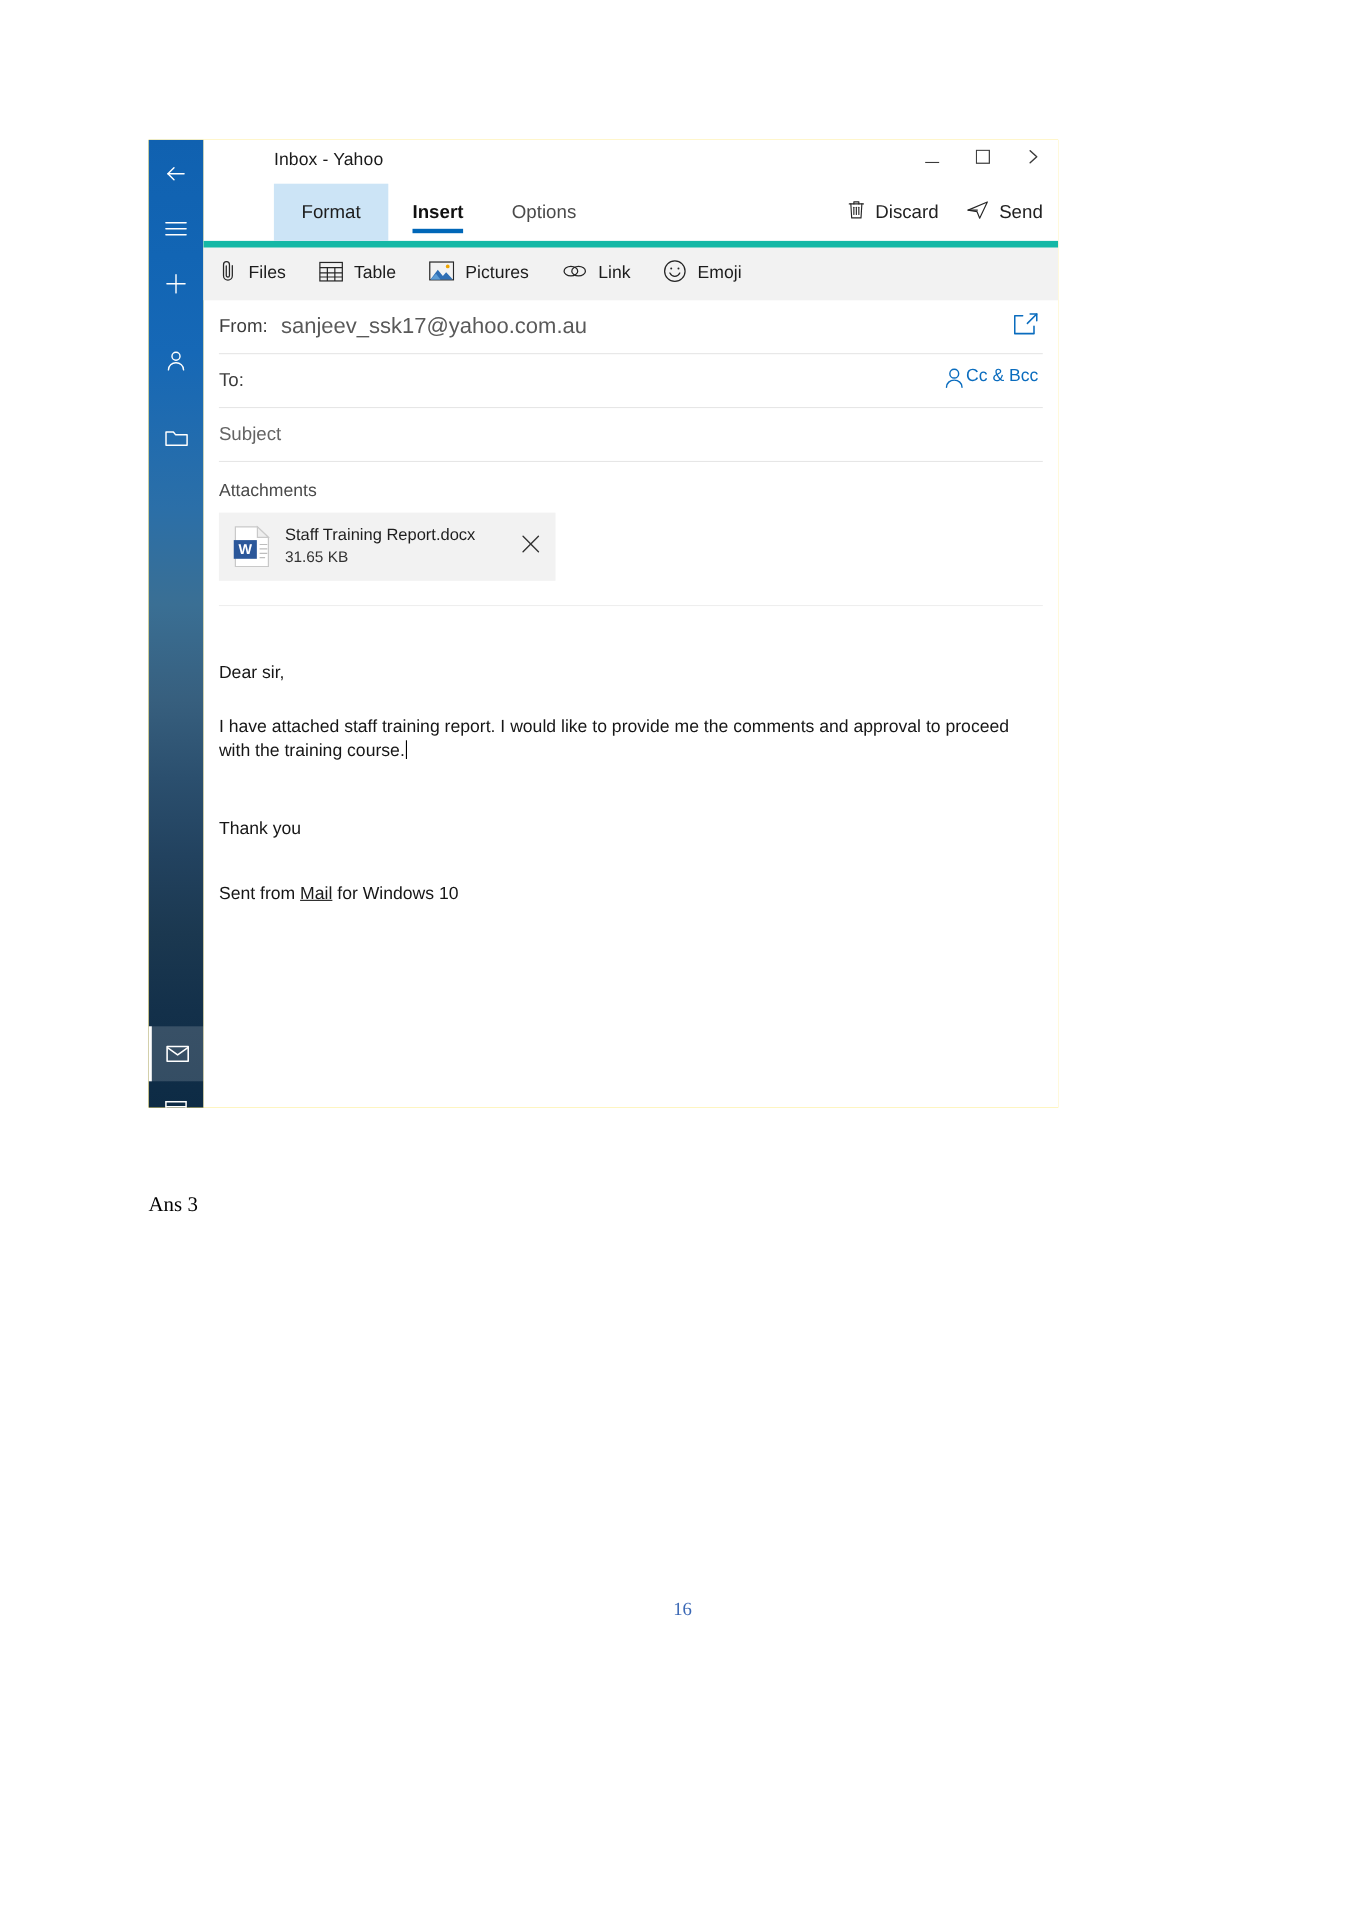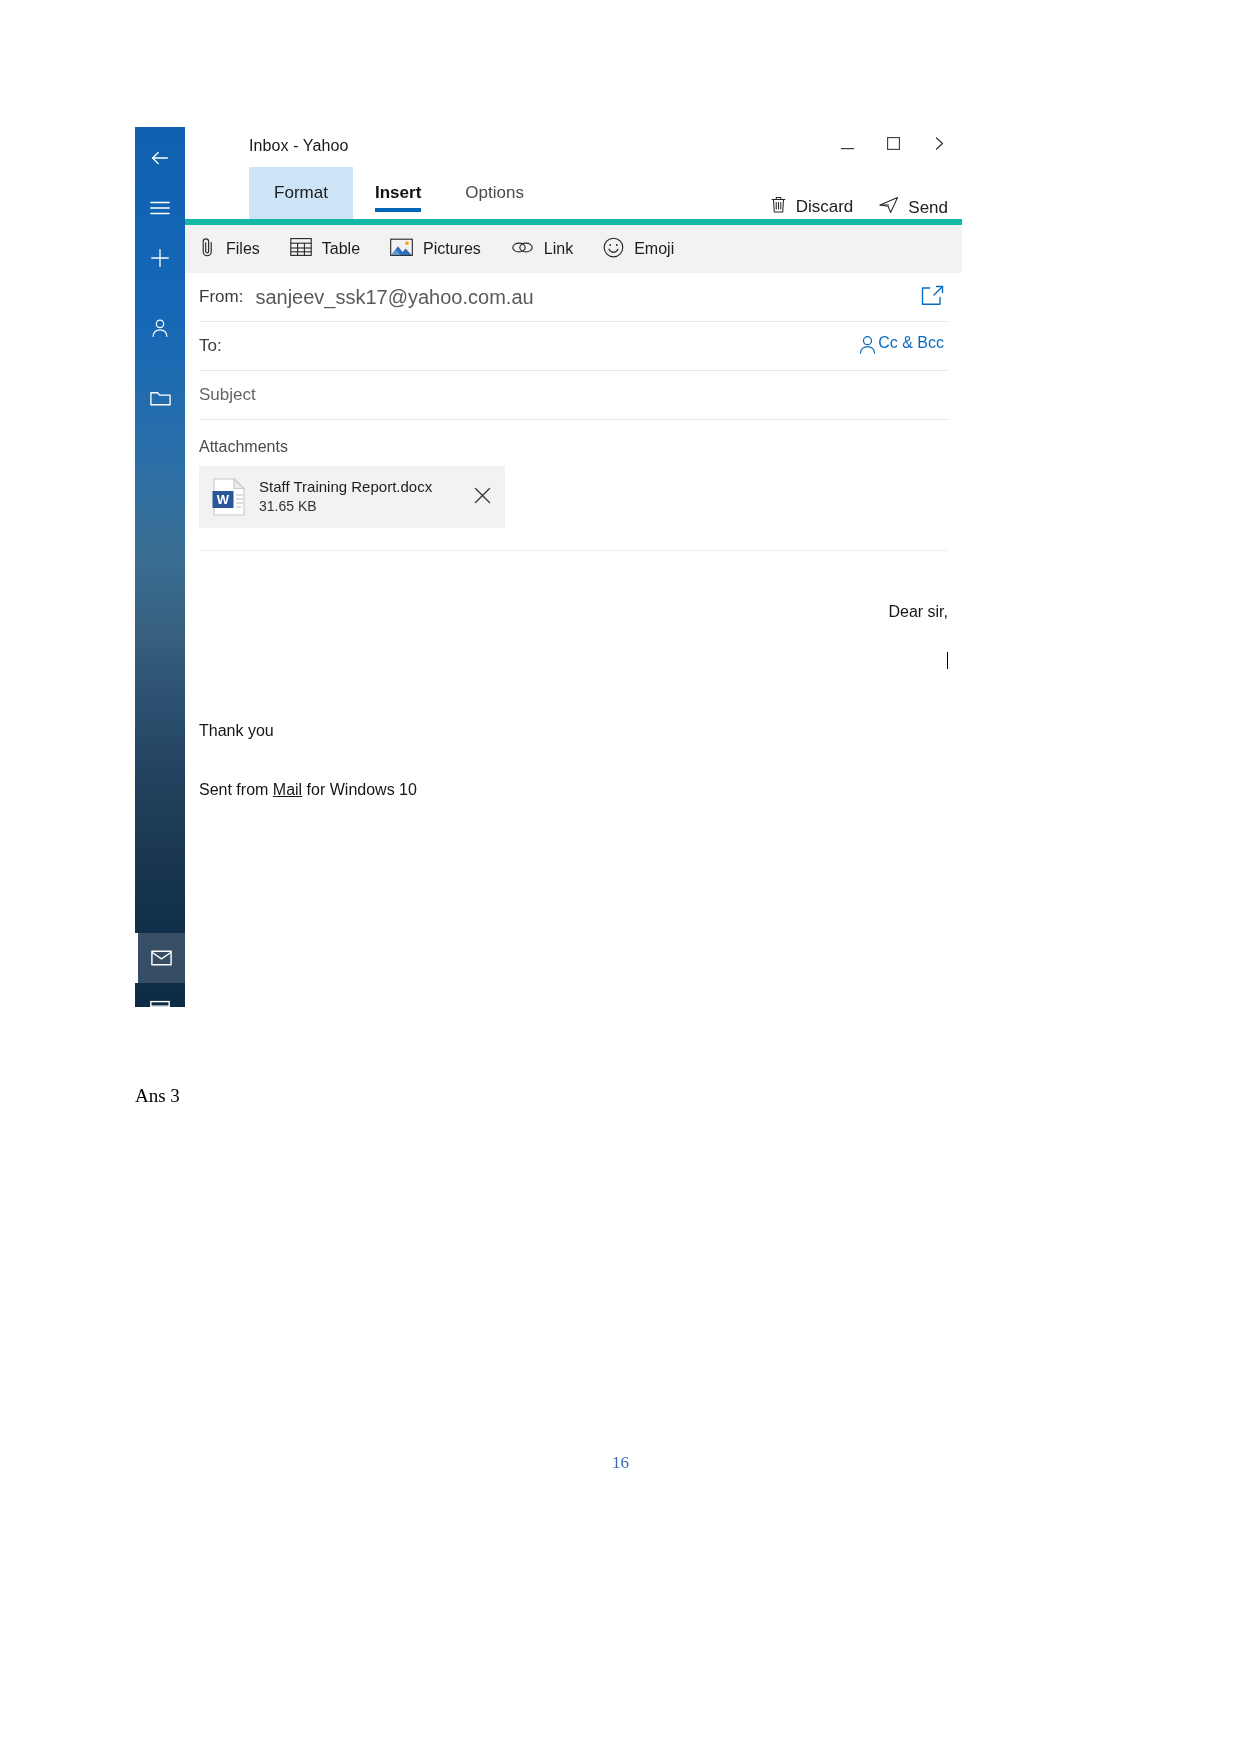--- a/index.html
+++ b/index.html
@@ -136,21 +136,21 @@
     position: absolute;
     left: 22px;
     right: 22px;
     bottom: 7px;
     height: 4px;
     background: #0067b8;
   }
   .tab-actions {
     margin-left: auto;
     display: flex;
-    align-items: flex-end;
+    align-items: center;
     padding-right: 14px;
     gap: 26px;
   }
   .tab-action {
     display: flex;
     align-items: center;
     gap: 9px;
     font-size: 17px;
     color: #222;
     white-space: nowrap;
@@ -261,21 +261,21 @@
     margin-top: 22px;
   }
 
   
   .mailbody {
     padding-top: 50px;
     font-size: 16px;
     color: #161616;
     line-height: 1.42;
   }
-  .mailbody p { margin: 0 0 26px 0; text-align: right; }
+  .mailbody p { margin: 0 0 26px 0; }
   .mailbody .sig { margin: 0; }
   .blank-line { height: 22px; }
   .caret {
     display: inline-block;
     width: 1px;
     height: 17px;
     background: #000;
     vertical-align: -3px;
     margin-left: 1px;
   }
@@ -562,21 +562,21 @@
                 <path d="M16.5 2.5l-14 14"></path>
             </svg>
           </span>
         </div>
       </div>
 
       <div class="attach-divider"></div>
 
       <div class="mailbody">
         <p>Dear sir,</p>
-        <p><span class="caret"></span></p>
+        <p><span>I have attached staff training report. I would like to provide me the comments and approval to proceed with the training course.</span><span class="caret"></span></p>
         <div class="blank-line"></div>
         <div class="sig">Thank you</div>
         <div class="sent-from"><span>Sent from </span><a href="#">Mail</a><span> for Windows 10</span></div>
       </div>
 
     </div>
   </div>
 </div>
 
 <div class="doc-note">Ans 3</div>

